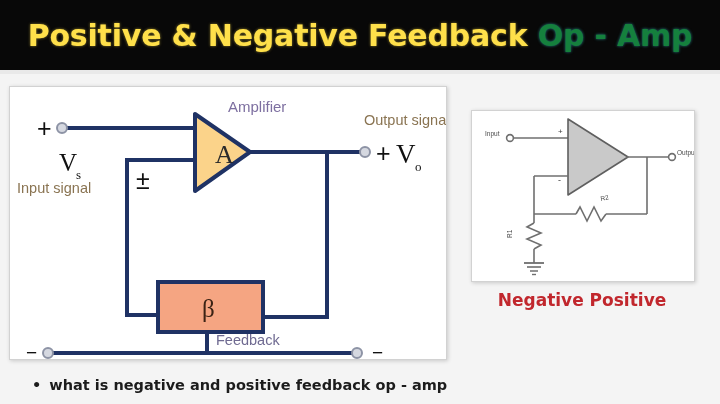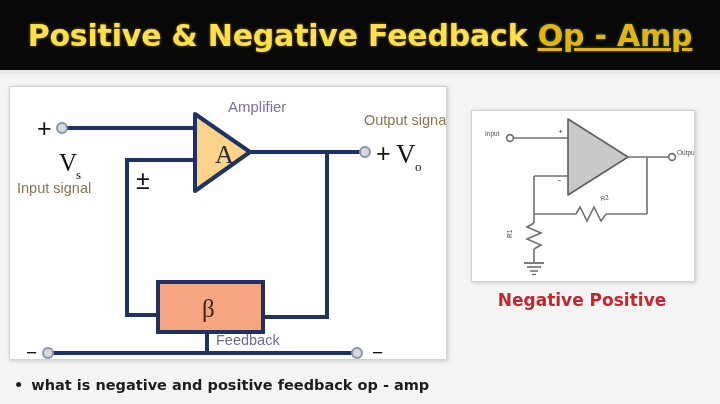--- a/index.html
+++ b/index.html
@@ -17,21 +17,21 @@
     position:absolute;left:0;top:0;width:720px;height:70px;
     background:#080808;
     display:flex;align-items:center;justify-content:center;
   }
   .title-text{
     font-size:30px;font-weight:bold;letter-spacing:-0.2px;
     font-family:"DejaVu Sans", sans-serif;
     white-space:nowrap;
   }
   .t-yellow{color:#ffe04a;text-shadow:0 0 3px rgba(255,224,74,0.55);margin-top:47px;}
-  .t-cyan{color:#eab308;text-shadow:0 0 3px rgba(63,227,232,0.55);text-decoration:underline;}
+  .t-cyan{color:#15803d;text-shadow:0 0 3px rgba(63,227,232,0.55);}
 
   
   .panel{
     position:absolute;background:#ffffff;
     border:1px solid #d2d2d2;
     box-shadow:1px 1px 4px rgba(0,0,0,0.18);
   }
   #left-panel{left:9px;top:86px;width:436px;height:272px;}
   #right-panel{left:471px;top:110px;width:222px;height:170px;}
 
@@ -46,21 +46,21 @@
     font-family:"DejaVu Sans", sans-serif;
   }
 
   
   #bottom-bar{
     position:absolute;left:0;top:366px;width:720px;height:38px;
     background:#f4f4f4;
     display:flex;align-items:center;
   }
   #bottom-caption{
-    margin-left:14px;
+    margin-left:32px;
     font-size:14.5px;font-weight:bold;color:#1c1c1c;
     font-family:"DejaVu Sans", sans-serif;
     white-space:nowrap;
   }
   .bullet{display:inline-block;margin-right:8px;}
 
   .sep-line{
     position:absolute;left:0;top:70px;width:720px;height:4px;
     background:#e9e9e9;
   }

